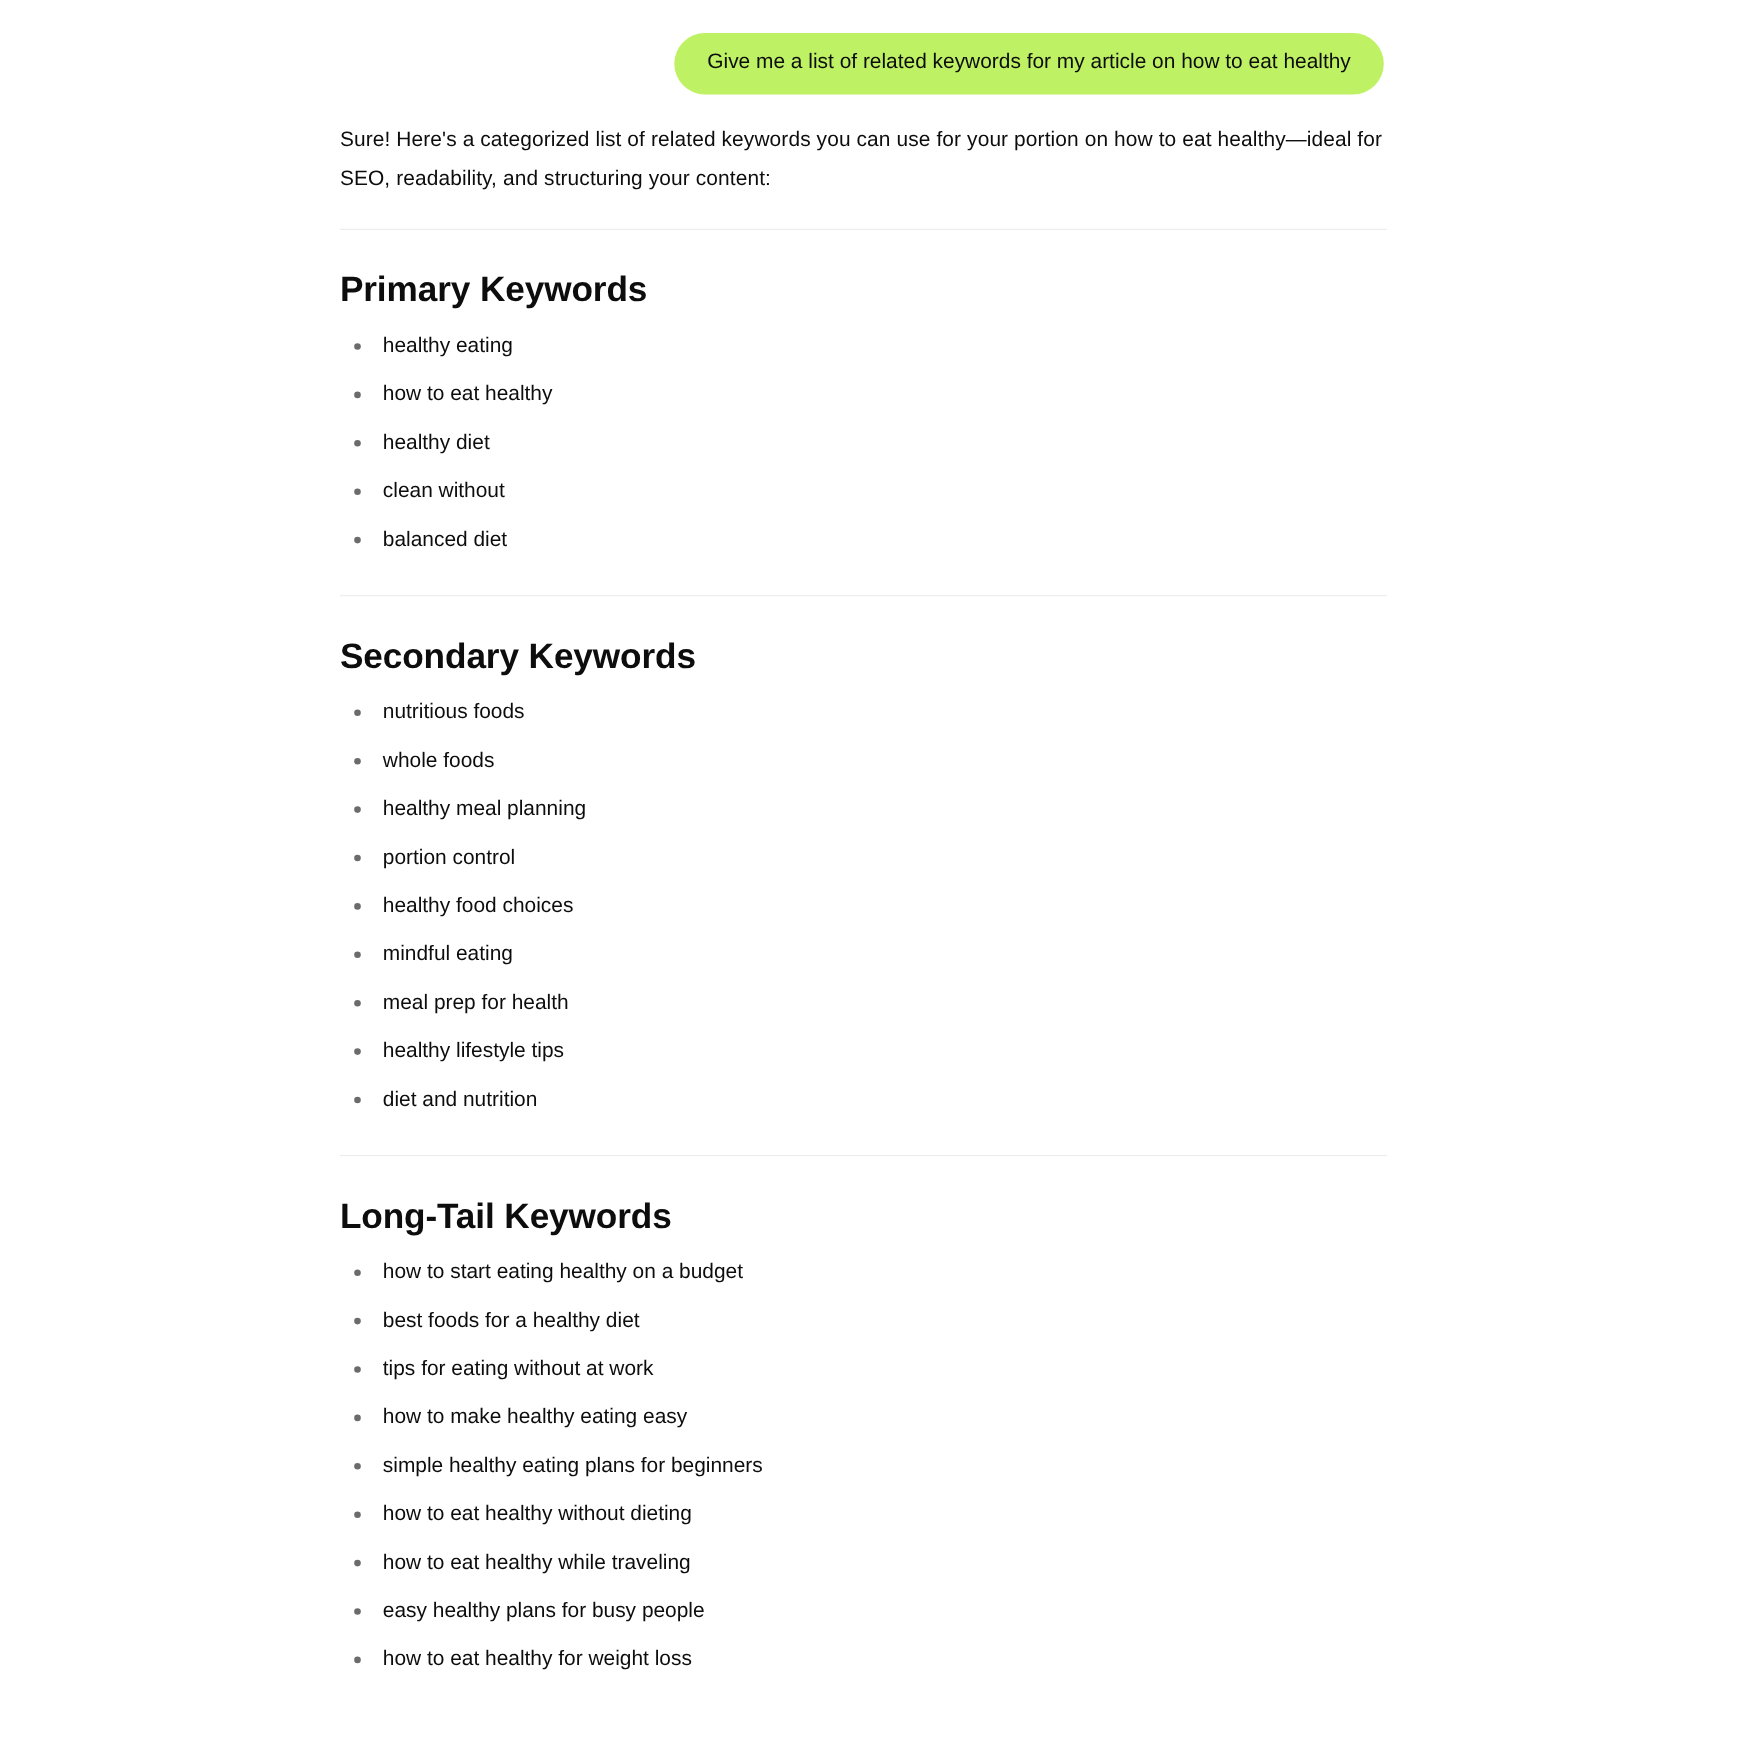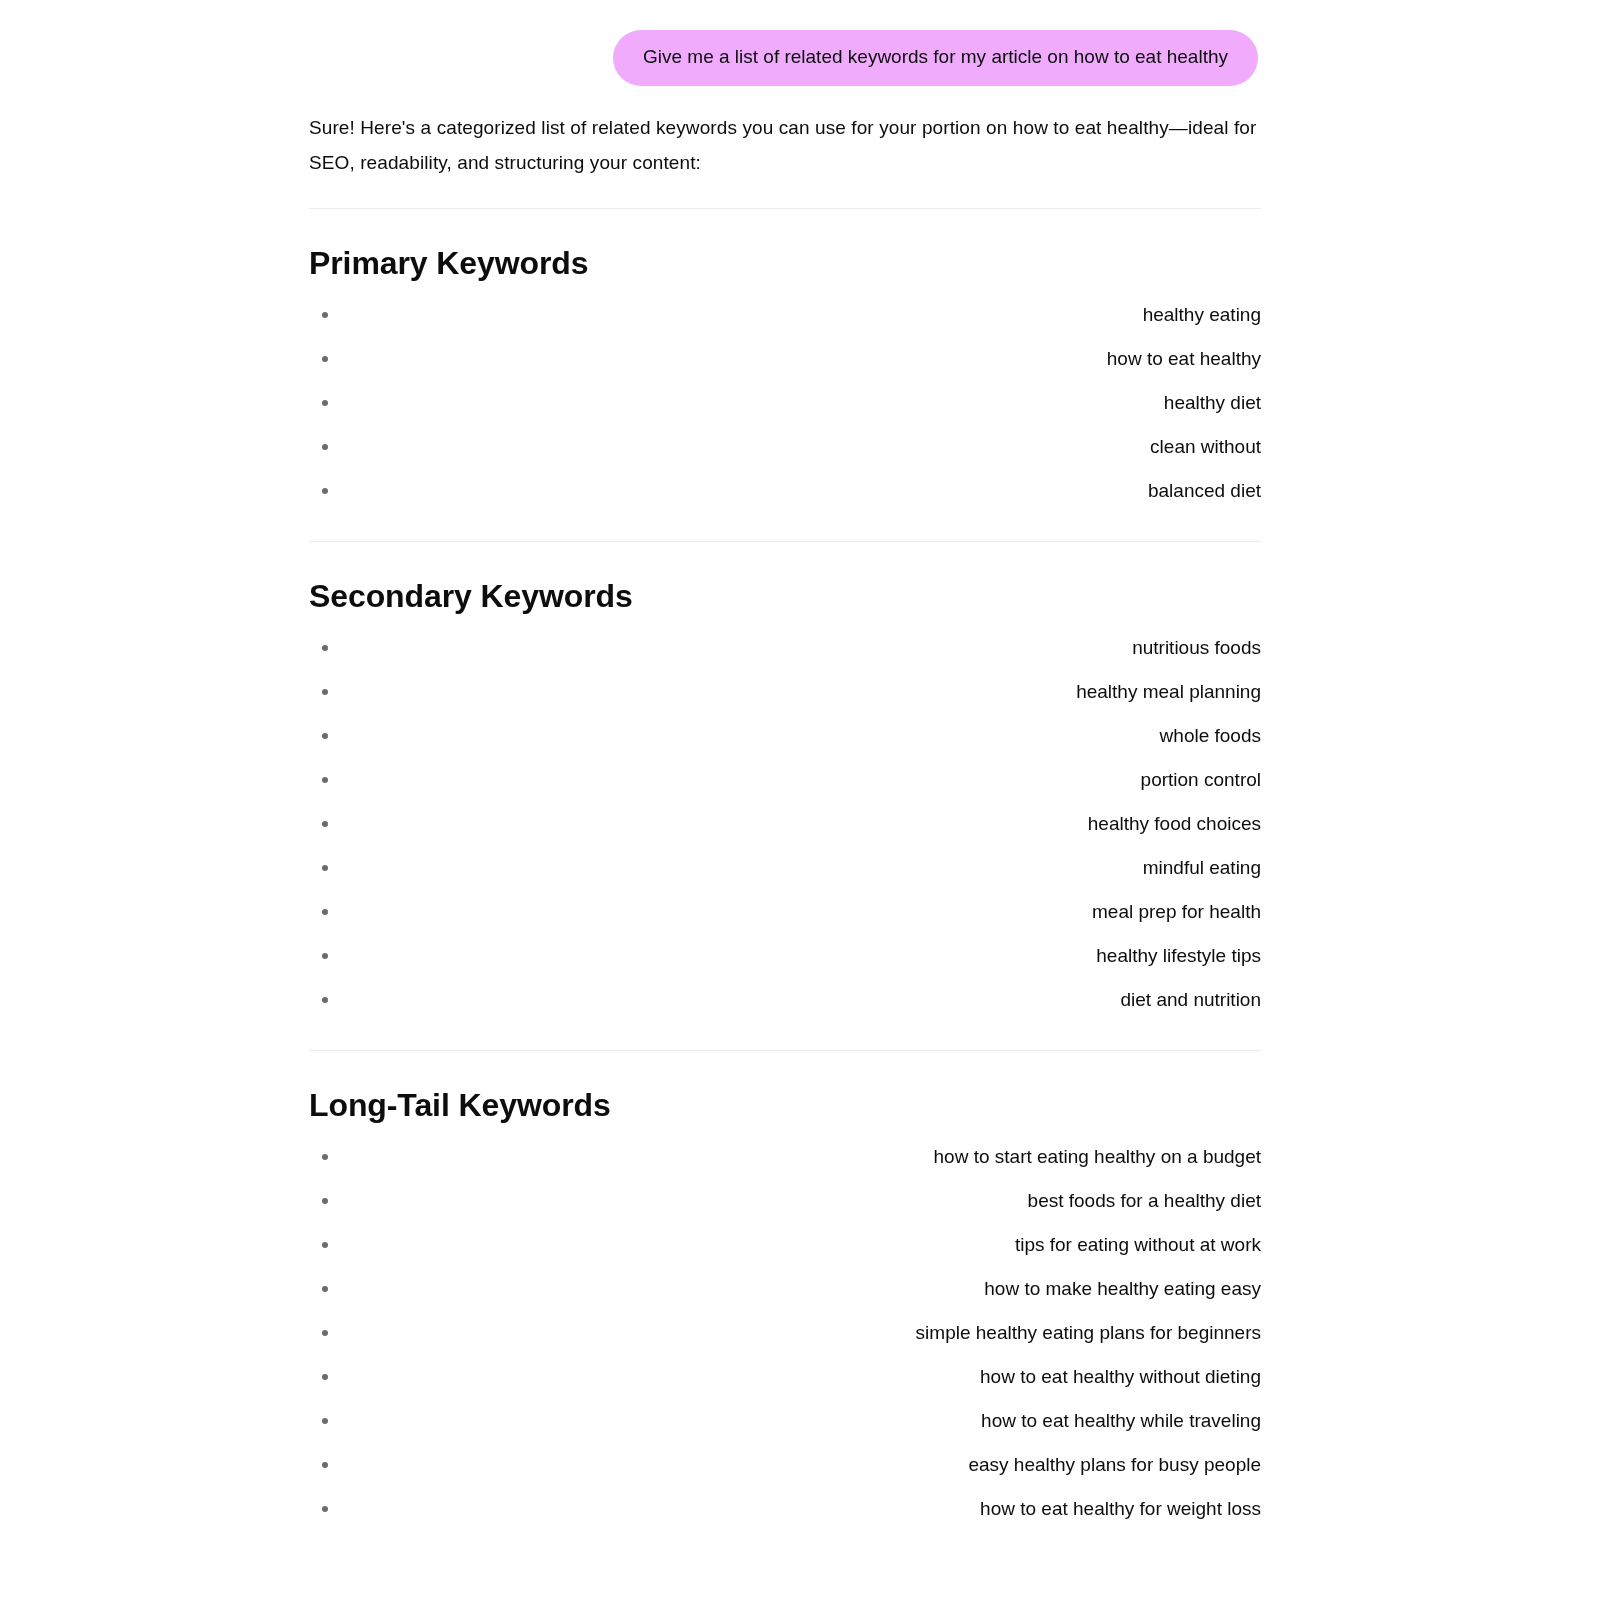--- a/index.html
+++ b/index.html
@@ -21,21 +21,21 @@
   }
 
   
   .user-row {
     display: flex;
     justify-content: flex-end;
     padding-top: 30px;
     padding-right: 342px;
   }
   .user-bubble {
-    background: #f0abfc;
+    background: #bef264;
     border-radius: 28px;
     padding: 14px 30px 16px 30px;
     font-size: 19px;
     line-height: 26px;
     color: #0d0d0d;
     max-width: 700px;
     box-sizing: border-box;
   }
 
   
@@ -68,21 +68,20 @@
     font-weight: 700;
     color: #0d0d0d;
     margin: 38px 0 0 0;
     letter-spacing: -0.1px;
   }
 
   ul.kw-list {
     list-style: none;
     margin: 14px 0 0 0;
     padding: 0;
-    text-align: right;
   }
   ul.kw-list li {
     position: relative;
     font-size: 19px;
     line-height: 26px;
     color: #0d0d0d;
     padding: 9px 0 9px 39px;
   }
   ul.kw-list li .bullet {
     position: absolute;
@@ -122,22 +121,22 @@
             <li><span class="bullet"></span><span>healthy diet</span></li>
             <li><span class="bullet"></span><span>clean without</span></li>
             <li><span class="bullet"></span><span>balanced diet</span></li>
           </ul>
         </div>
         <hr class="divider">
         <div class="section">
           <h2>Secondary Keywords</h2>
           <ul class="kw-list">
             <li><span class="bullet"></span><span>nutritious foods</span></li>
+            <li><span class="bullet"></span><span>whole foods</span></li>
             <li><span class="bullet"></span><span>healthy meal planning</span></li>
-            <li><span class="bullet"></span><span>whole foods</span></li>
             <li><span class="bullet"></span><span>portion control</span></li>
             <li><span class="bullet"></span><span>healthy food choices</span></li>
             <li><span class="bullet"></span><span>mindful eating</span></li>
             <li><span class="bullet"></span><span>meal prep for health</span></li>
             <li><span class="bullet"></span><span>healthy lifestyle tips</span></li>
             <li><span class="bullet"></span><span>diet and nutrition</span></li>
           </ul>
         </div>
         <hr class="divider">
         <div class="section section-last">

